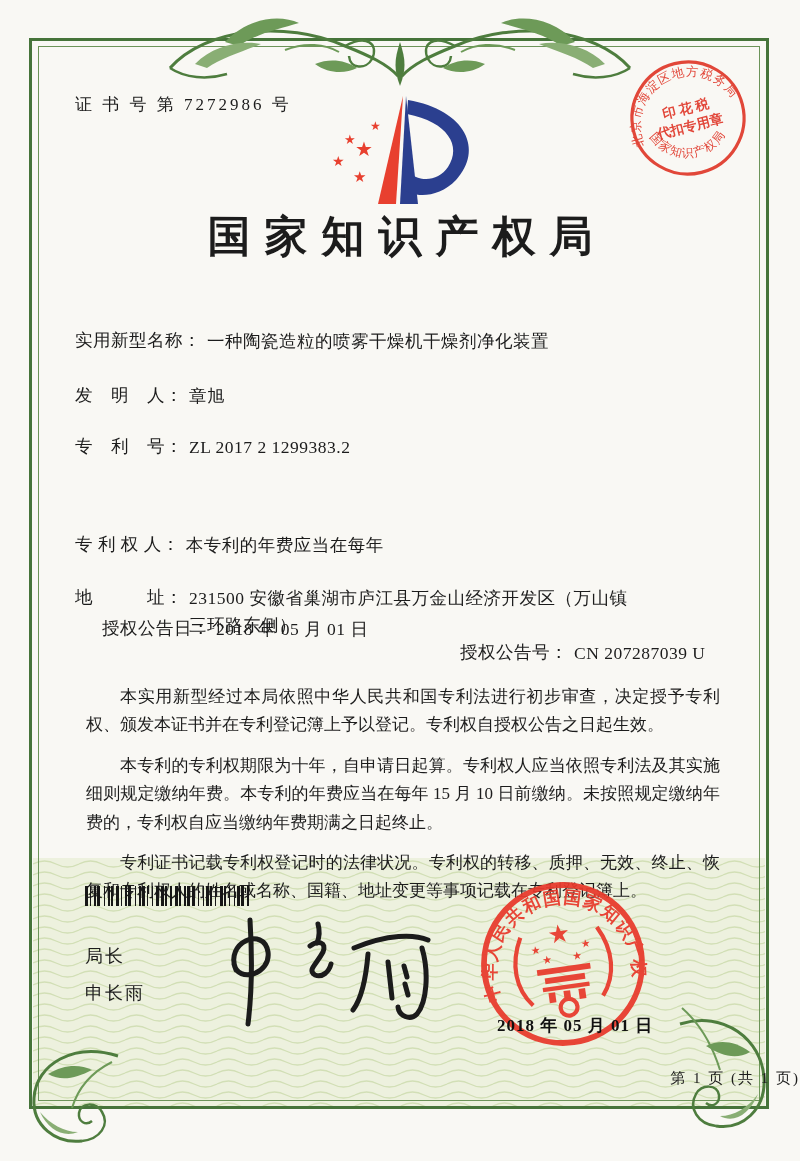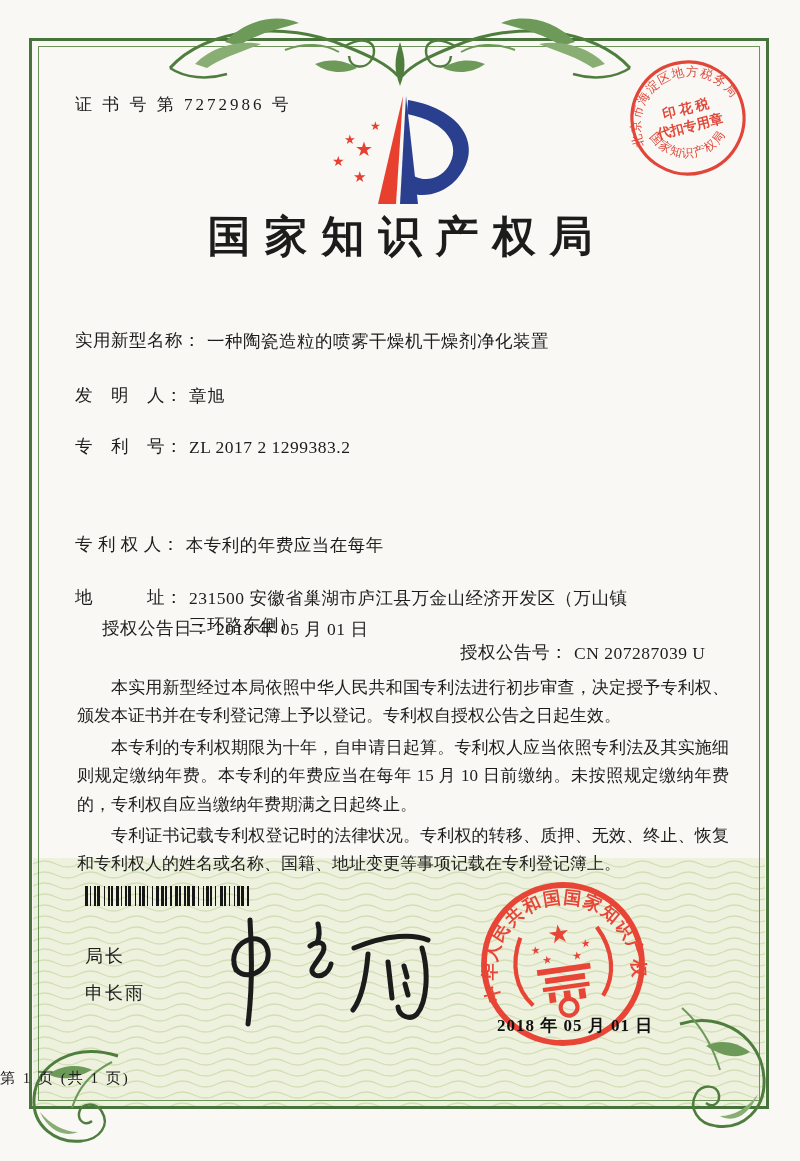--- a/index.html
+++ b/index.html
@@ -30,30 +30,30 @@
   }
   
   .field{position:absolute;left:75px;font-size:17.5px;letter-spacing:.5px;}
   .flabel{display:inline-block;vertical-align:top;}
   .fvalue{display:inline-block;vertical-align:top;margin-left:6px;white-space:pre-line;max-width:540px;line-height:27px;}
   .f-name{top:328px;} .f-inv{top:383px;} .f-no{top:434px;}
   .f-appdate{top:483px;} .f-owner{top:532px;} .f-addr{top:585px;}
   .f-grantdate{top:616px;margin-left:27px;} .f-grantno{top:640px;left:460px;}
   
   .body-text{position:absolute;left:74px;top:671px;width:658px;font-size:17px;line-height:28.4px;text-align:justify;}
-  .body-text p{margin:3px;text-indent:2em;}
+  .body-text p{margin:12px;text-indent:2em;}
   
   .barcode{position:absolute;left:85px;top:886px;height:20px;display:flex;}
   .barcode i{display:block;height:100%;}
   .sig-title{position:absolute;left:85px;top:944px;font-size:18px;letter-spacing:2px;font-family:"Liberation Sans","DejaVu Sans",sans-serif;}
   .sig-name{position:absolute;left:85px;top:981px;font-size:18px;letter-spacing:2px;font-family:"Liberation Sans","DejaVu Sans",sans-serif;}
   .signature{position:absolute;left:198px;top:912px;}
   .seal{position:absolute;left:479px;top:880px;transform:rotate(-8deg);opacity:.93;}
   .seal-date{position:absolute;left:497px;top:1014px;font-size:17px;font-weight:600;letter-spacing:1px;color:#111;}
-  .footer{position:absolute;left:0;top:1069px;width:100%;text-align:left;font-size:15px;letter-spacing:2px;}
+  .footer{position:absolute;left:0;top:1069px;width:100%;text-align:right;font-size:15px;letter-spacing:2px;}
 </style>
 </head>
 <body>
 
 <div class="page">
 
   <div class="wave-section">
     <svg xmlns="http://www.w3.org/2000/svg" preserveAspectRatio="none">
       <defs>
         <pattern id="wv" width="46" height="11" patternUnits="userSpaceOnUse">

